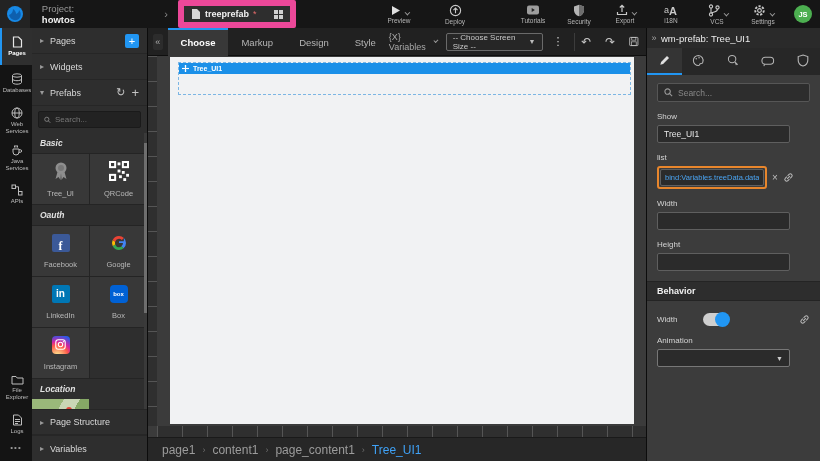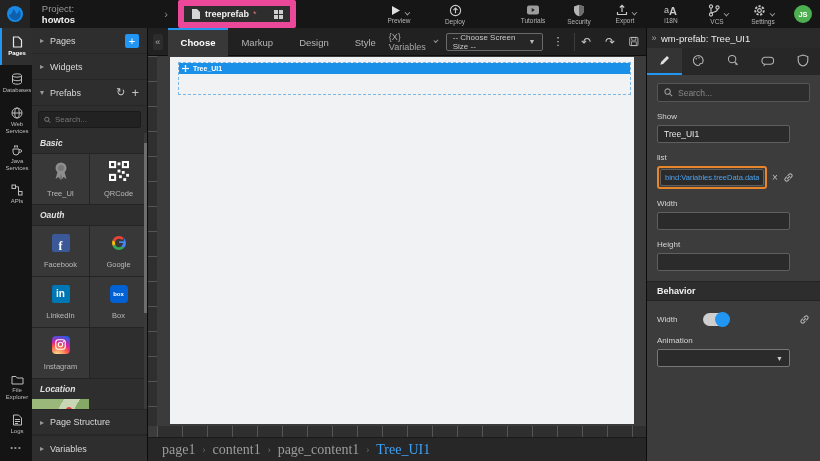--- a/index.html
+++ b/index.html
@@ -100,21 +100,21 @@
     background-image:repeating-linear-gradient(to bottom,#555 0 1px,transparent 1px 25px); }
   .hruler { position:absolute; left:9px; right:0; bottom:0; height:11px; background:#2f2f2f;
     background-image:repeating-linear-gradient(to right,#555 0 1px,transparent 1px 25px); }
   .whitecanvas { position:absolute; left:22px; top:1px; right:12px; bottom:13px; background:#f1f2f3; }
   .widget { margin:5px 3px 0 8px; border:1px dashed #7cb6e4; }
   .wbar { height:11px; background:#1b90e8; display:flex; align-items:center; gap:4px; padding:0 3px; cursor:move; }
   .wbar .wlbl { color:#fff; font-size:7px; font-weight:bold; }
   .wbody { height:20px; }
   .crumbbar { height:24px; background:#272727; display:flex; align-items:center; padding-left:14px;
     gap:7px; flex:0 0 24px; border-top:1px solid #1a1a1a; }
-  .crumb { font-size:14px; color:#9c9c9c; cursor:pointer;font-family:Liberation Serif, serif; }
+  .crumb { font-size:12px; color:#9c9c9c; cursor:pointer; }
   .crumb.last { color:#3fa2f7; }
   .csep { font-size:9px; color:#6f6f6f; }
 
   
   .rpanel { width:173px; background:#3c3c3c; display:flex; flex-direction:column; }
   .rp-header { height:20px; background:#2a2a2a; display:flex; align-items:center; flex:0 0 20px; }
   .rp-header .exp { width:14px; text-align:center; color:#a5a5a5; font-size:9px; cursor:pointer; }
   .rp-title { color:#ececec; font-size:9.5px; }
   .rp-tabs { height:27px; background:#272727; display:flex; flex:0 0 27px; }
   .rp-tab { flex:1; display:flex; align-items:center; justify-content:center; cursor:pointer;

